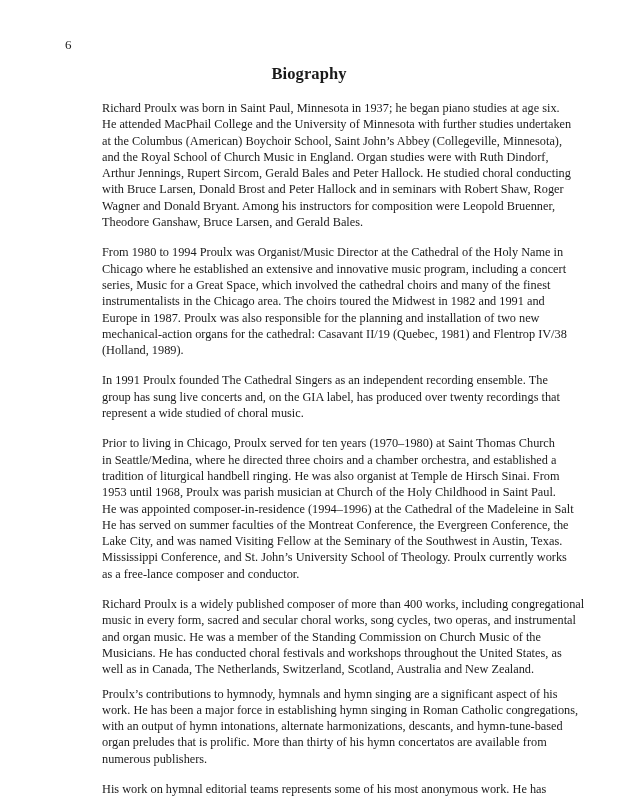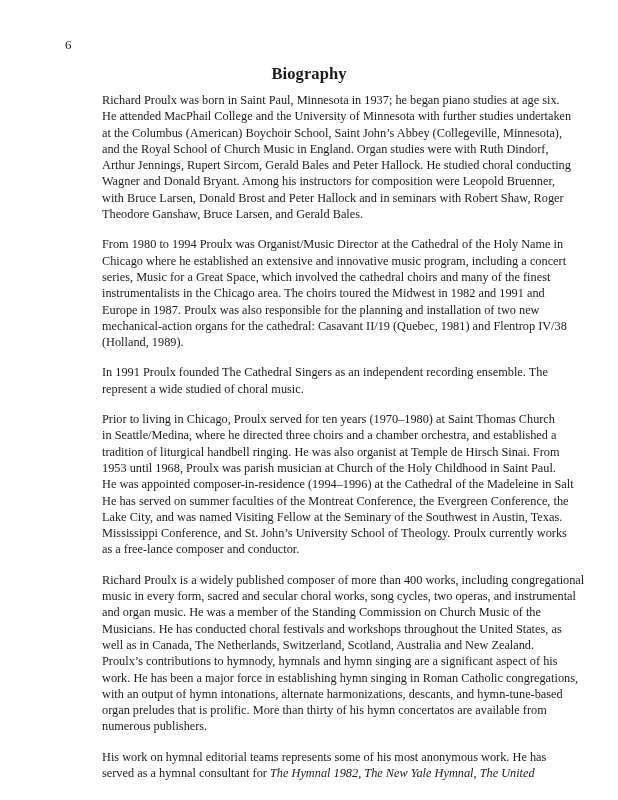--- a/index.html
+++ b/index.html
@@ -2,54 +2,55 @@
 <html><head>
 <meta charset="utf-8">
 <style>
   html, body { margin: 0; padding: 0; background: #ffffff; }
   body { width: 618px; height: 800px; position: relative; overflow: hidden;
          font-family: "Liberation Serif", "DejaVu Serif", serif; color: #1a1a1a; }
   .page-number { position: absolute; left: 65px; top: 37px; font-size: 13px; }
   .title { position: absolute; left: 0; width: 618px; top: 64px; text-align: center;
            font-size: 16.5px; font-weight: bold; letter-spacing: 0.1px; }
   .body { position: absolute; left: 102px; width: 420px; top: 92px; }
-  .para { margin: 0 0 14px 0; font-size: 12.3px; line-height: 16.3px; }
+  .para { margin: 8px 0 14px 0; font-size: 12.3px; line-height: 16.3px; }
   .line { display: block; text-align: justify; text-align-last: justify; white-space: nowrap; height: 16.3px; }
   .line.last { text-align-last: left; }
   .para.tight { margin-bottom: 0; }
   i { font-style: italic; }
 </style>
 </head>
 <body>
 
 <div class="page-number">6</div>
 <div class="title">Biography</div>
 
 <div class="body">
   <p class="para">
       <span class="line">Richard Proulx was born in Saint Paul, Minnesota in 1937; he began piano studies at age six.</span>
       <span class="line">He attended MacPhail College and the University of Minnesota with further studies undertaken</span>
       <span class="line">at the Columbus (American) Boychoir School, Saint John’s Abbey (Collegeville, Minnesota),</span>
       <span class="line">and the Royal School of Church Music in England. Organ studies were with Ruth Dindorf,</span>
       <span class="line">Arthur Jennings, Rupert Sircom, Gerald Bales and Peter Hallock. He studied choral conducting</span>
+      <span class="line">with Bruce Larsen, Donald Brost and Peter Hallock and in seminars with Robert Shaw, Roger</span>
       <span class="line">Wagner and Donald Bryant. Among his instructors for composition were Leopold Bruenner,</span>
-      <span class="line">with Bruce Larsen, Donald Brost and Peter Hallock and in seminars with Robert Shaw, Roger</span>
       <span class="line last">Theodore Ganshaw, Bruce Larsen, and Gerald Bales.</span>
     </p>
   <p class="para">
       <span class="line">From 1980 to 1994 Proulx was Organist/Music Director at the Cathedral of the Holy Name in</span>
       <span class="line">Chicago where he established an extensive and innovative music program, including a concert</span>
       <span class="line">series, Music for a Great Space, which involved the cathedral choirs and many of the finest</span>
       <span class="line">instrumentalists in the Chicago area. The choirs toured the Midwest in 1982 and 1991 and</span>
       <span class="line">Europe in 1987. Proulx was also responsible for the planning and installation of two new</span>
       <span class="line">mechanical-action organs for the cathedral: Casavant II/19 (Quebec, 1981) and Flentrop IV/38</span>
       <span class="line last">(Holland, 1989).</span>
     </p>
   <p class="para">
       <span class="line">In 1991 Proulx founded The Cathedral Singers as an independent recording ensemble. The</span>
+      <span class="line">group has sung live concerts and, on the GIA label, has produced over twenty recordings that</span>
       <span class="line last">represent a wide studied of choral music.</span>
     </p>
   <p class="para">
       <span class="line">Prior to living in Chicago, Proulx served for ten years (1970–1980) at Saint Thomas Church</span>
       <span class="line">in Seattle/Medina, where he directed three choirs and a chamber orchestra, and established a</span>
       <span class="line">tradition of liturgical handbell ringing. He was also organist at Temple de Hirsch Sinai. From</span>
       <span class="line">1953 until 1968, Proulx was parish musician at Church of the Holy Childhood in Saint Paul.</span>
       <span class="line">He was appointed composer-in-residence (1994–1996) at the Cathedral of the Madeleine in Salt</span>
       <span class="line">He has served on summer faculties of the Montreat Conference, the Evergreen Conference, the</span>
       <span class="line">Lake City, and was named Visiting Fellow at the Seminary of the Southwest in Austin, Texas.</span>

